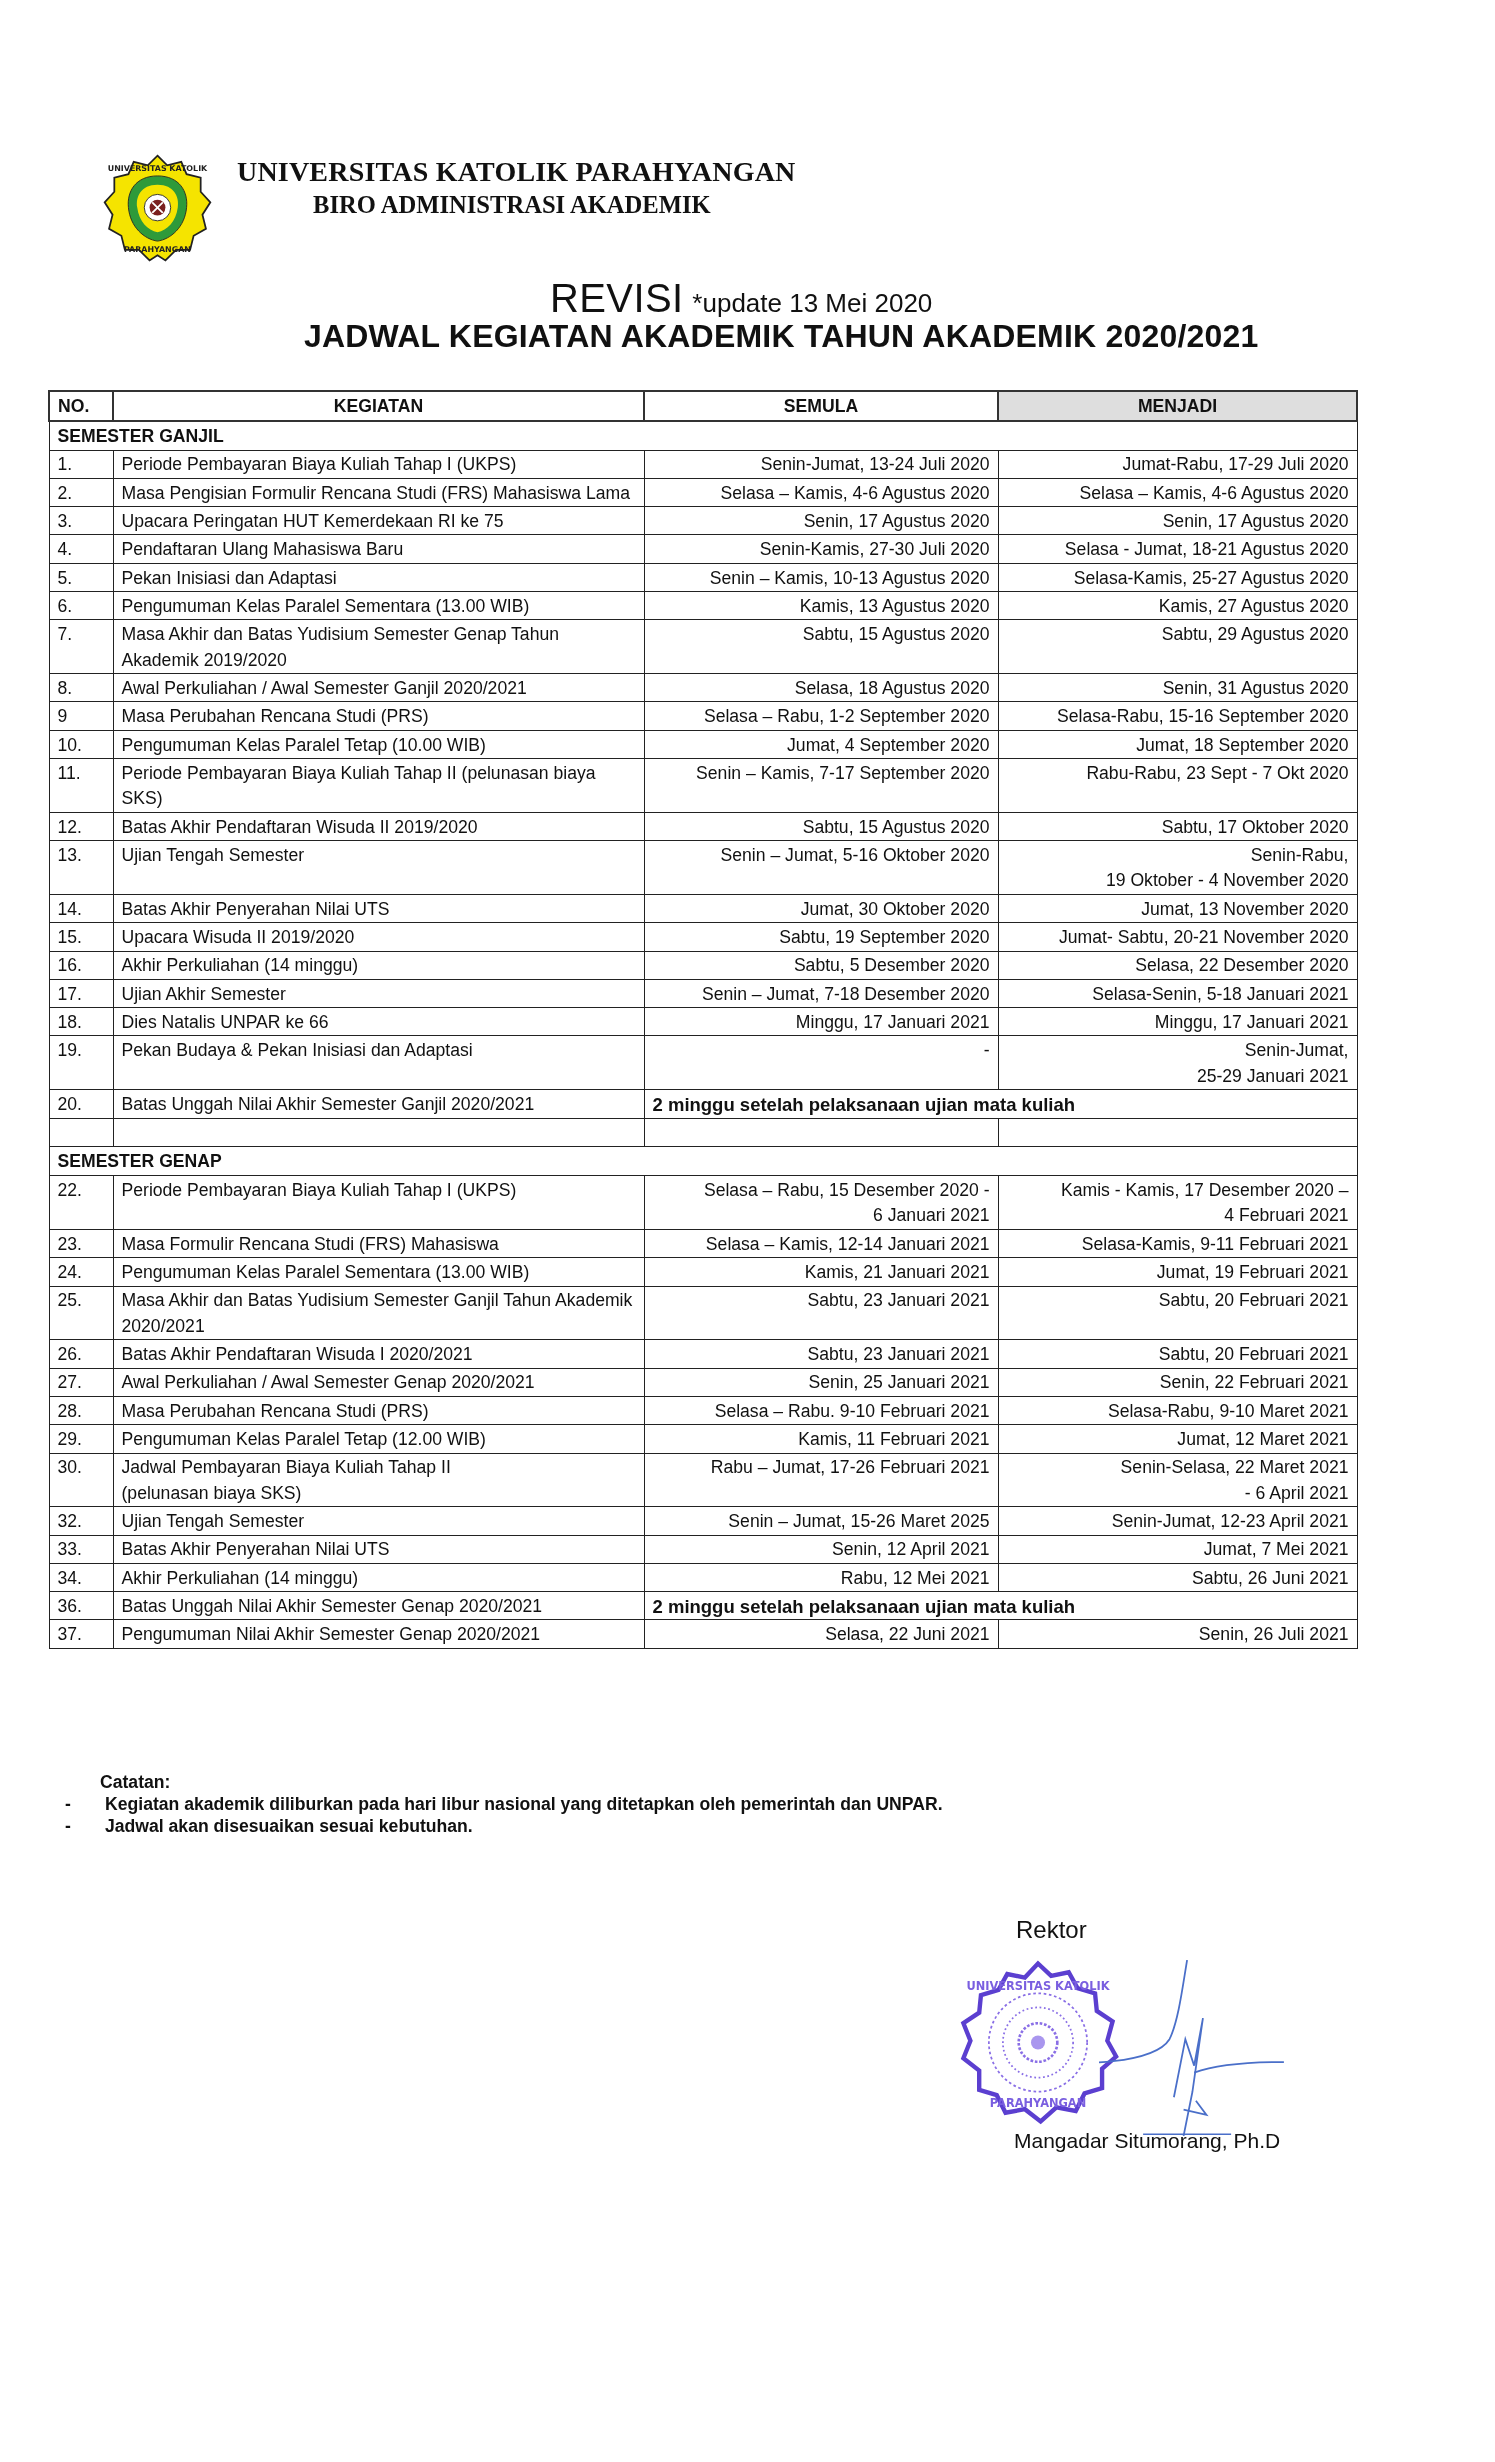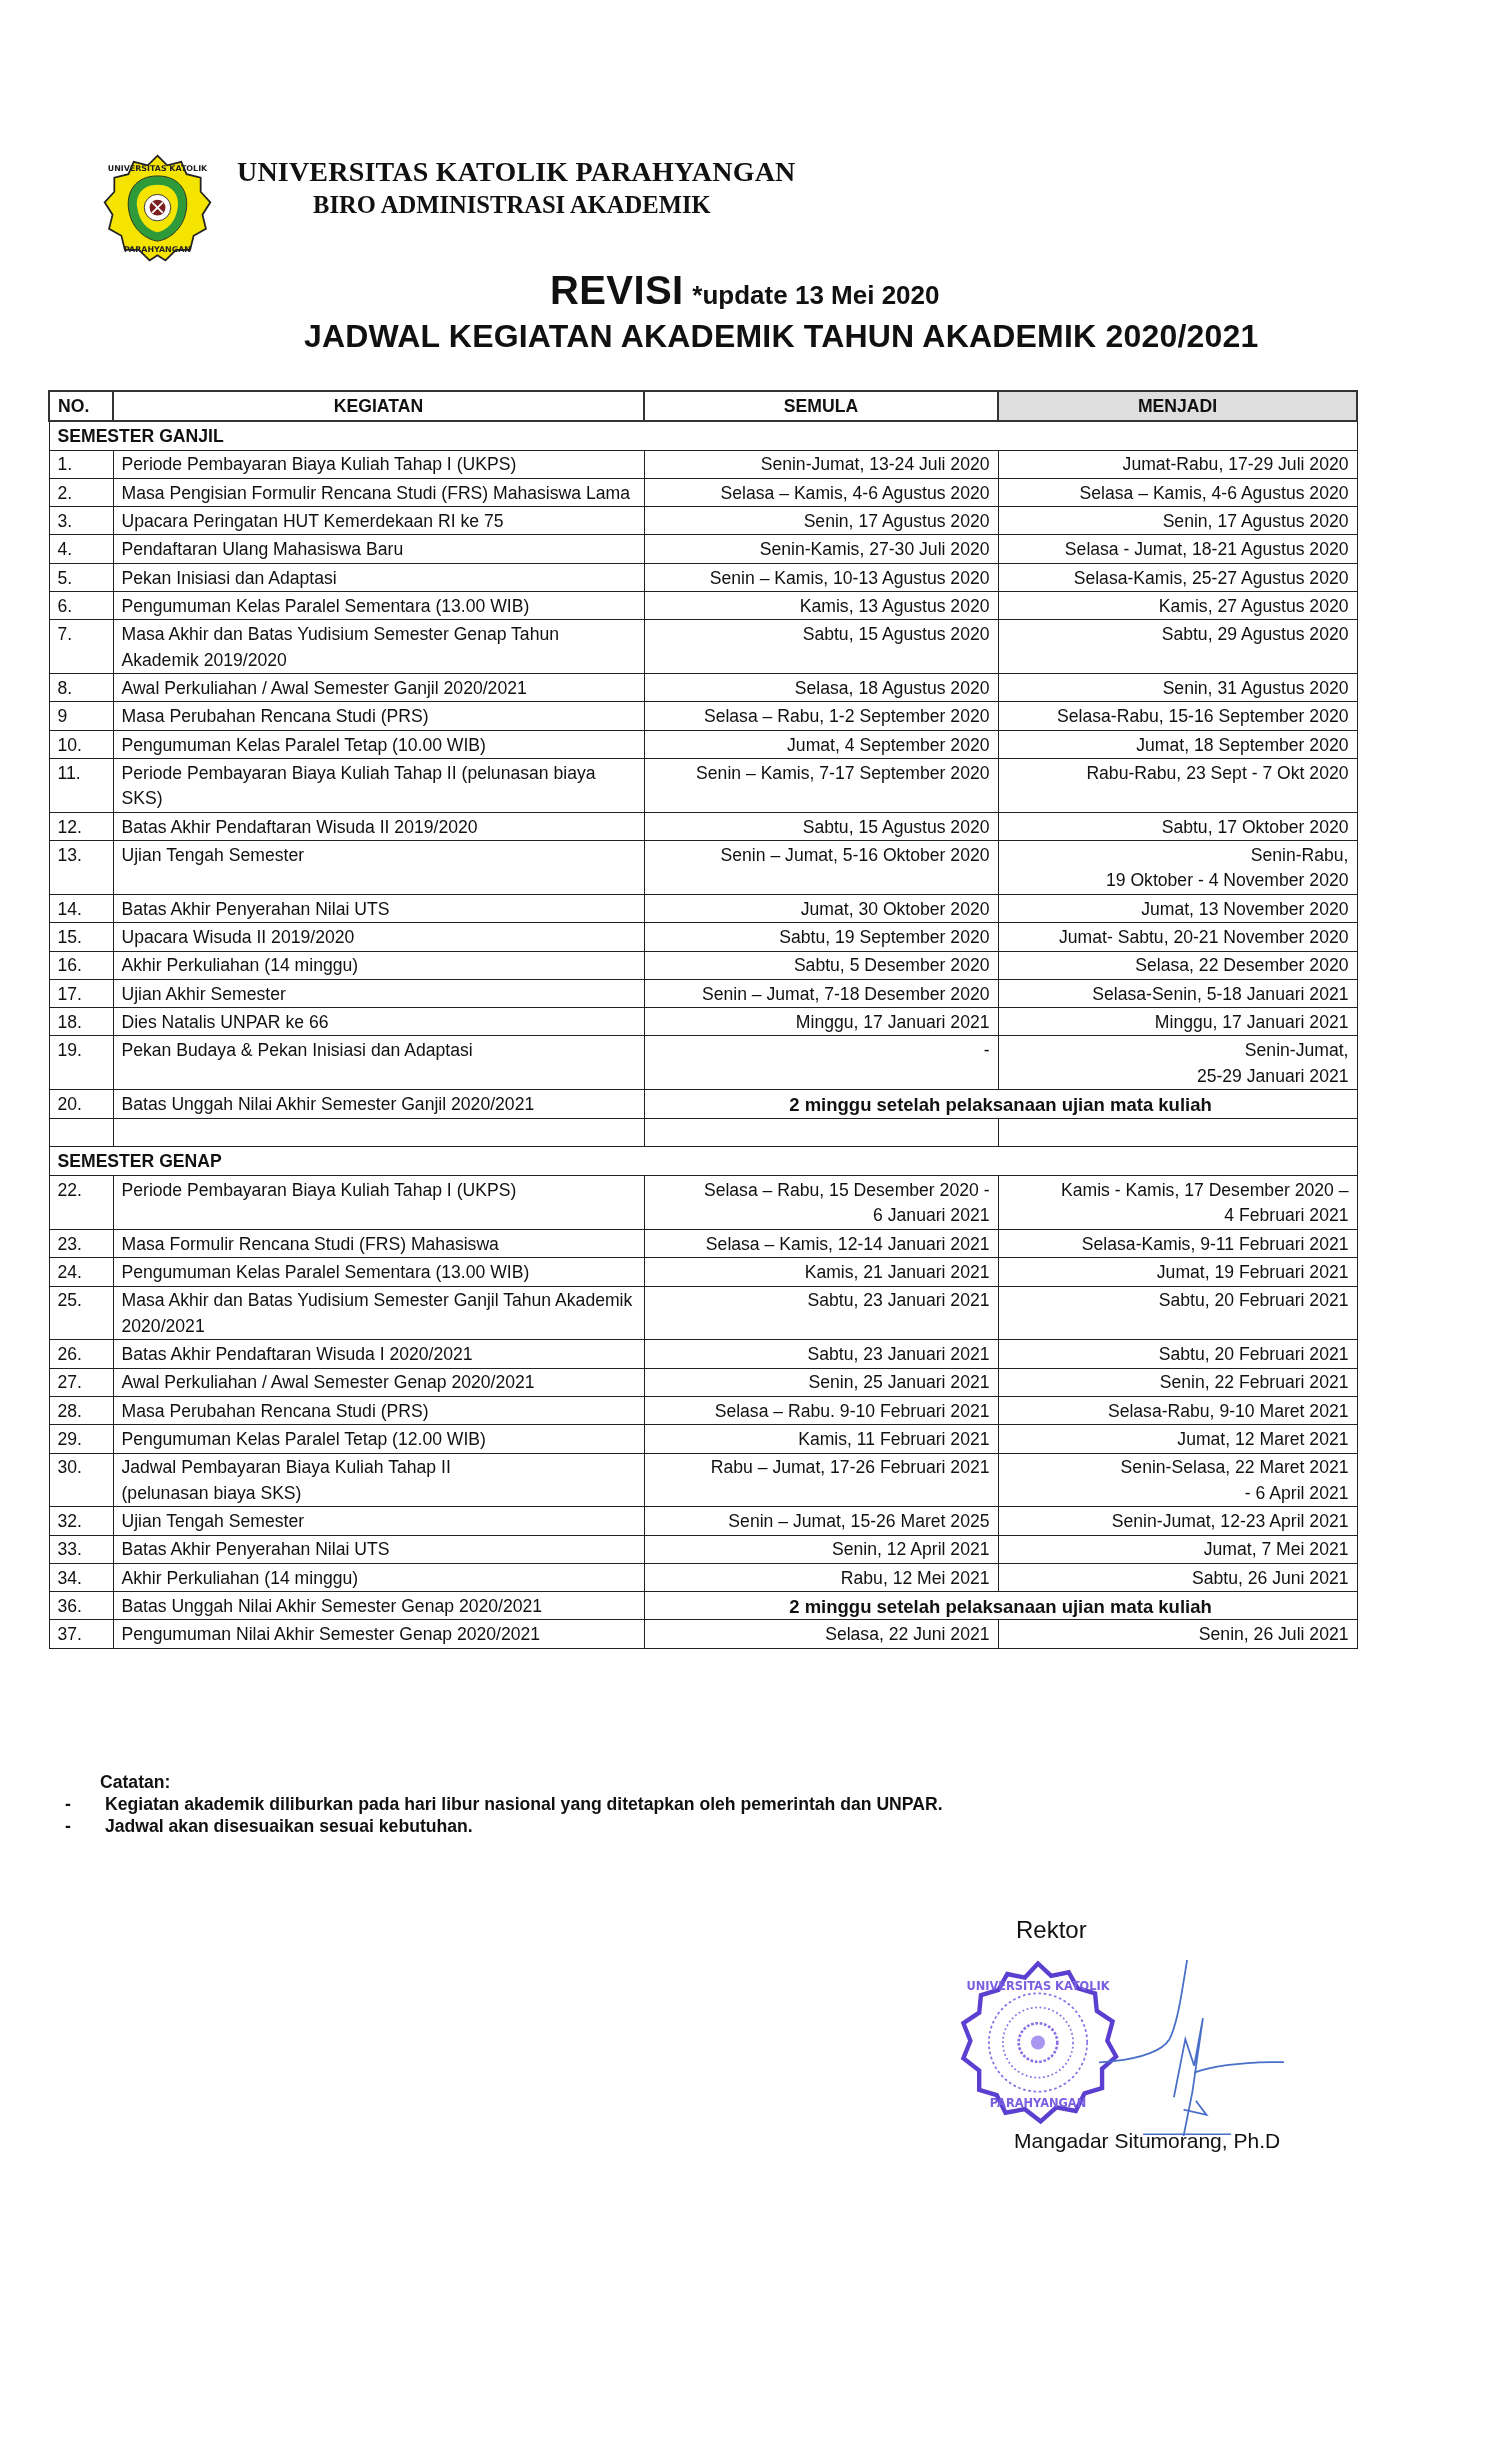--- a/index.html
+++ b/index.html
@@ -2,36 +2,36 @@
 <html style="font-size:14px"><head>
 <meta charset="utf-8">
 <style>
   html, body { margin:0; padding:0; background:#ffffff; }
   body { width:1495px; height:2462px; position:relative; overflow:hidden; color:#111; font-family:"Liberation Sans", sans-serif; }
   .abs { position:absolute; }
   .logo { left:102px; top:153px; width:111px; height:111px; }
   .inst { left:237px; top:158px; font-family:"Liberation Serif", serif; font-weight:bold; line-height:1; color:#111; }
   .inst .l1 { font-size:28px; letter-spacing:0.2px; }
   .inst .l2 { font-size:24.6px; margin-top:7px; margin-left:76px; }
-  .rev { left:550px; top:268px; white-space:nowrap; font-weight:bold; }
+  .rev { left:550px; top:276px; white-space:nowrap; font-weight:normal; }
   .rev .big { font-size:40px; letter-spacing:0.4px; }
   .rev .small { font-size:26px; margin-left:8.8px; }
   .title { left:304px; top:318px; font-size:32px; font-weight:bold; white-space:nowrap; letter-spacing:0.2px; }
 
   table.sched { position:absolute; left:48px; top:390px; width:1308px; border-collapse:collapse; font-size:17.6px; table-layout:fixed; }
   table.sched td, table.sched th { border:1.3px solid #222; padding:1.8px 8px 0 8px; vertical-align:top; line-height:25.5px; }
   table.sched thead th { font-weight:bold; text-align:center; height:26px; border:2.6px double #333; padding-top:1.8px; }
   table.sched thead th.menjadi { background:#dedede; }
   col.c-no { width:64px; }
   col.c-keg { width:531px; }
   col.c-sem { width:354px; }
   col.c-men { width:359px; }
   td.no { padding-left:8.8px; }
   td.r { text-align:right; }
-  td.center-bold { text-align:center; font-weight:bold; font-size:18.5px; }
+  td.center-bold { font-weight:bold; font-size:18.5px; }
   tr.section td { font-weight:bold; height:26px; }
   tr.blank td { height:26px; }
 
   .notes { left:100px; top:1771px; font-weight:bold; font-size:17.6px; line-height:22px; }
   .notes .item { display:flex; }
   .notes .dash { width:40px; margin-left:-35px; text-align:left; }
 
   .rektor { left:1016px; top:1916px; font-size:24px; }
   .stamp { left:956px; top:1960px; width:164px; height:165px; }
   .sig { left:1099px; top:1960px; width:229px; height:176px; }

